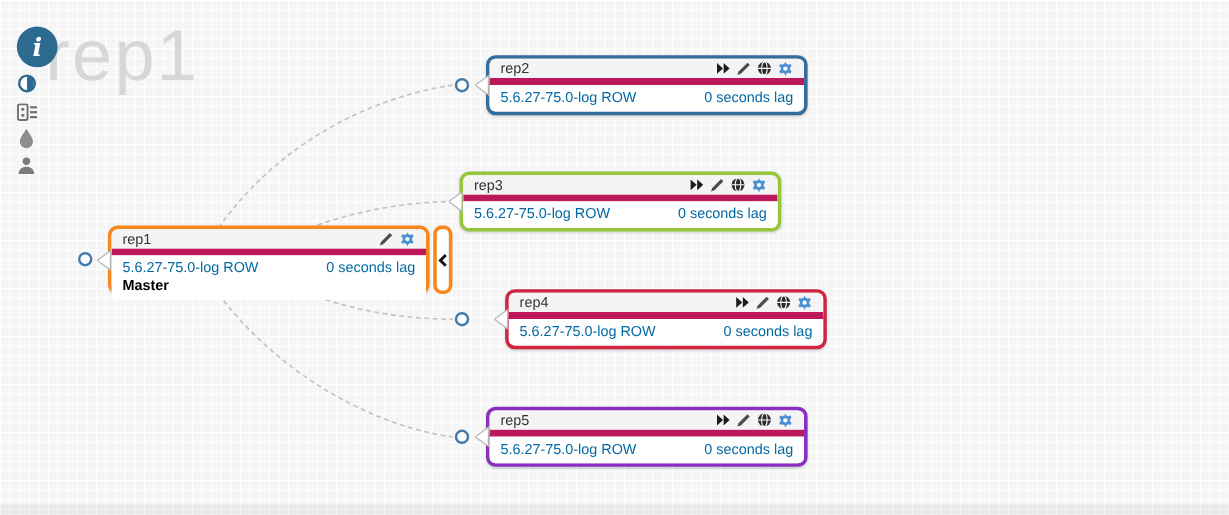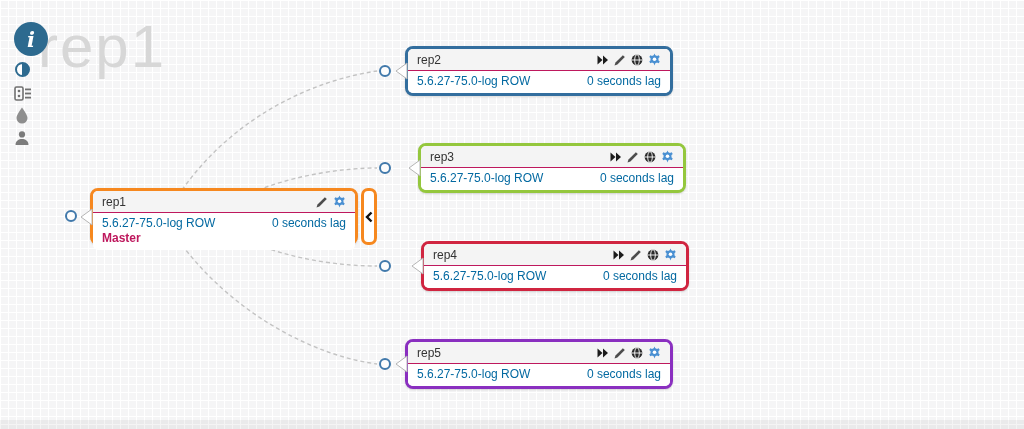--- a/index.html
+++ b/index.html
@@ -40,29 +40,29 @@
   .conn{ position:absolute; width:12px; height:12px; border-radius:50%;
     background:#fdfdfd; border:2px solid #4179ab; z-index:4; }
   
   .node{
     position:absolute; width:268px; background:#fff;
     border:3px solid #888; border-radius:8px; z-index:5;
     box-shadow:0 1px 2px rgba(0,0,0,0.15); cursor:pointer;
   }
   .node-header{
     display:flex; justify-content:space-between; align-items:center;
-    background:#f4f4f4; border-bottom:1px solid #be185d;
+    background:#f4f4f4; border-bottom:6px solid #be185d;
     border-radius:5px 5px 0 0; padding:0 9px; height:22px;
   }
   .node-name{ font-size:12px; color:#333; }
   .hicons{ display:flex; align-items:center; gap:5px; }
   .hicons svg{ display:block; cursor:pointer; }
   .node-body{ padding:3px 9px 4px; border-radius:0 0 5px 5px; background:#fff; }
   .body-row{ display:flex; justify-content:space-between; font-size:12px; color:#0369a1; line-height:15px; }
-  .role{ font-size:12px; font-weight:bold; color:#be185d; line-height:15px; }
+  .role{ font-size:12px; font-weight:bold; color:#000000; line-height:15px; }
   .notch{ position:absolute; left:-12px; top:50%; transform:translateY(-50%); z-index:6; }
   
   .collapse-pill{
     position:absolute; left:361px; top:188px; width:16px; height:57px;
     background:#fff; border:3px solid #f6881f; border-radius:7px; z-index:5;
     display:flex; align-items:center; justify-content:center; cursor:pointer;
   }
   .curves{ position:absolute; left:0; top:0; z-index:2; }
 </style>
 </head>
@@ -164,21 +164,21 @@
     </span>
   </div>
   <div class="node-body">
     <div class="body-row">
       <span>5.6.27-75.0-log ROW</span>
       <span>0 seconds lag</span>
     </div>
   </div>
 </div>
 
-<div class="node" style="left: 418px; top: 143px; height: 50px; border-color: rgb(148, 199, 61);">
+<div class="node" style="left: 383px; top: 143px; height: 50px; border-color: rgb(148, 199, 61);">
   <svg class="notch" width="12" height="18" viewBox="0 0 12 18">
     <polygon points="0,9 11,1 11,17" fill="#ffffff" stroke="#b5b5b5" stroke-width="1"></polygon>
   </svg>
   <div class="node-header">
     <span class="node-name">rep3</span>
     <span class="hicons">
       <svg width="12" height="10" viewBox="0 0 12 10">
         <polygon points="0.5,0.5 5.5,5 0.5,9.5" fill="#1c1c1c"></polygon>
         <polygon points="6,0.5 11,5 6,9.5" fill="#1c1c1c"></polygon>
       </svg>

